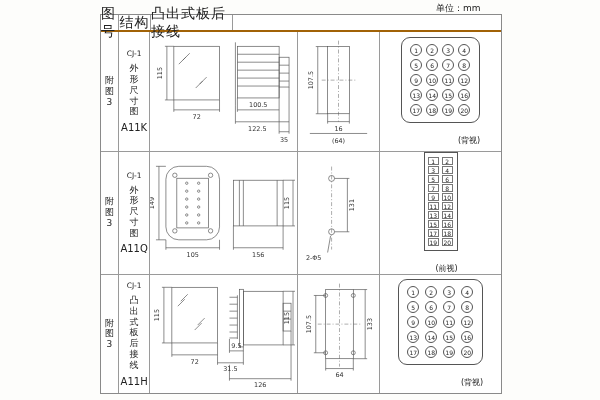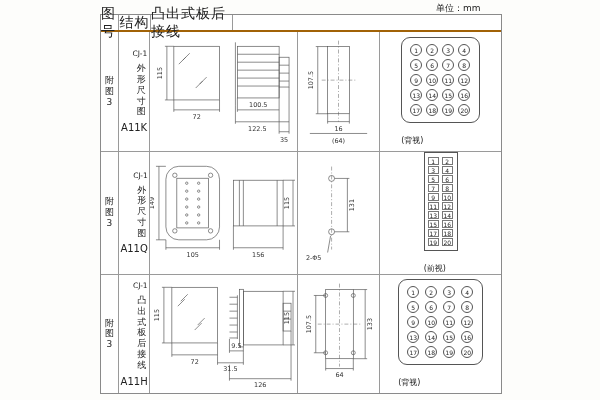--- a/index.html
+++ b/index.html
@@ -18,30 +18,30 @@
   .hcell { display:flex; align-items:center; justify-content:center; border-right:1px solid #9a9a9a; letter-spacing:1px; }
   .trow { display:flex; flex:1; border-bottom:1px solid #9a9a9a; }
   .trow:last-child { border-bottom:none; }
   .cell { border-right:1px solid #9a9a9a; display:flex; align-items:center; justify-content:center; position:relative; }
   .c-fig { width:18px; }
   .c-struct { width:32px; }
   .c-outline { width:148px; }
   .c-mount { width:82px; }
   .c-term { width:122px; border-right:none; flex-direction:column; }
   .vtext { width:12px; word-break:break-all; text-align:center; line-height:1.2; font-size:9px; color:#222; }
-  .struct { display:flex; flex-direction:column; align-items:flex-end; gap:5px; }
+  .struct { display:flex; flex-direction:column; align-items:center; gap:5px; }
   .model { font-size:7.5px; color:#222; }
   .code { font-size:10px; color:#222; }
   svg { font-family:inherit; display:block; }
   .ln { stroke:#5a5a5a; stroke-width:.7; fill:none; }
   .dash { stroke-dasharray:4 2 1 2; stroke-width:.5; }
   .dim { font-size:6.5px; fill:#333; stroke:none; }
   .dims text { text-anchor:middle; }
   
-  .term-wrap { display:flex; flex-direction:column; align-items:flex-start;gap:8px; }
+  .term-wrap { display:flex; flex-direction:column; align-items:flex-end;gap:8px; }
   .term-box { border:1px solid #555; border-radius:9px; padding:6px 8px; background:#fff; }
   .term-grid { display:grid; grid-template-columns:repeat(4,13px); gap:3px 3px; }
   .term-grid.wide { column-gap:5px; }
   .tc { width:12px; height:12px; border:1px solid #555; border-radius:50%; font-size:6px; line-height:11px; text-align:center; color:#222; }
   .term-view { font-size:8px; margin-top:4px; color:#222; text-align:center; }
   .strip { border:1px solid #555; padding:4px 3px; background:#fff; }
   .strip-grid { display:grid; grid-template-columns:repeat(2,12px); gap:1px 2px; }
   .sq { width:11px; height:8px; border:0.5px solid #777; font-size:6px; line-height:8px; text-align:center; color:#222; }
 </style>
 </head>

